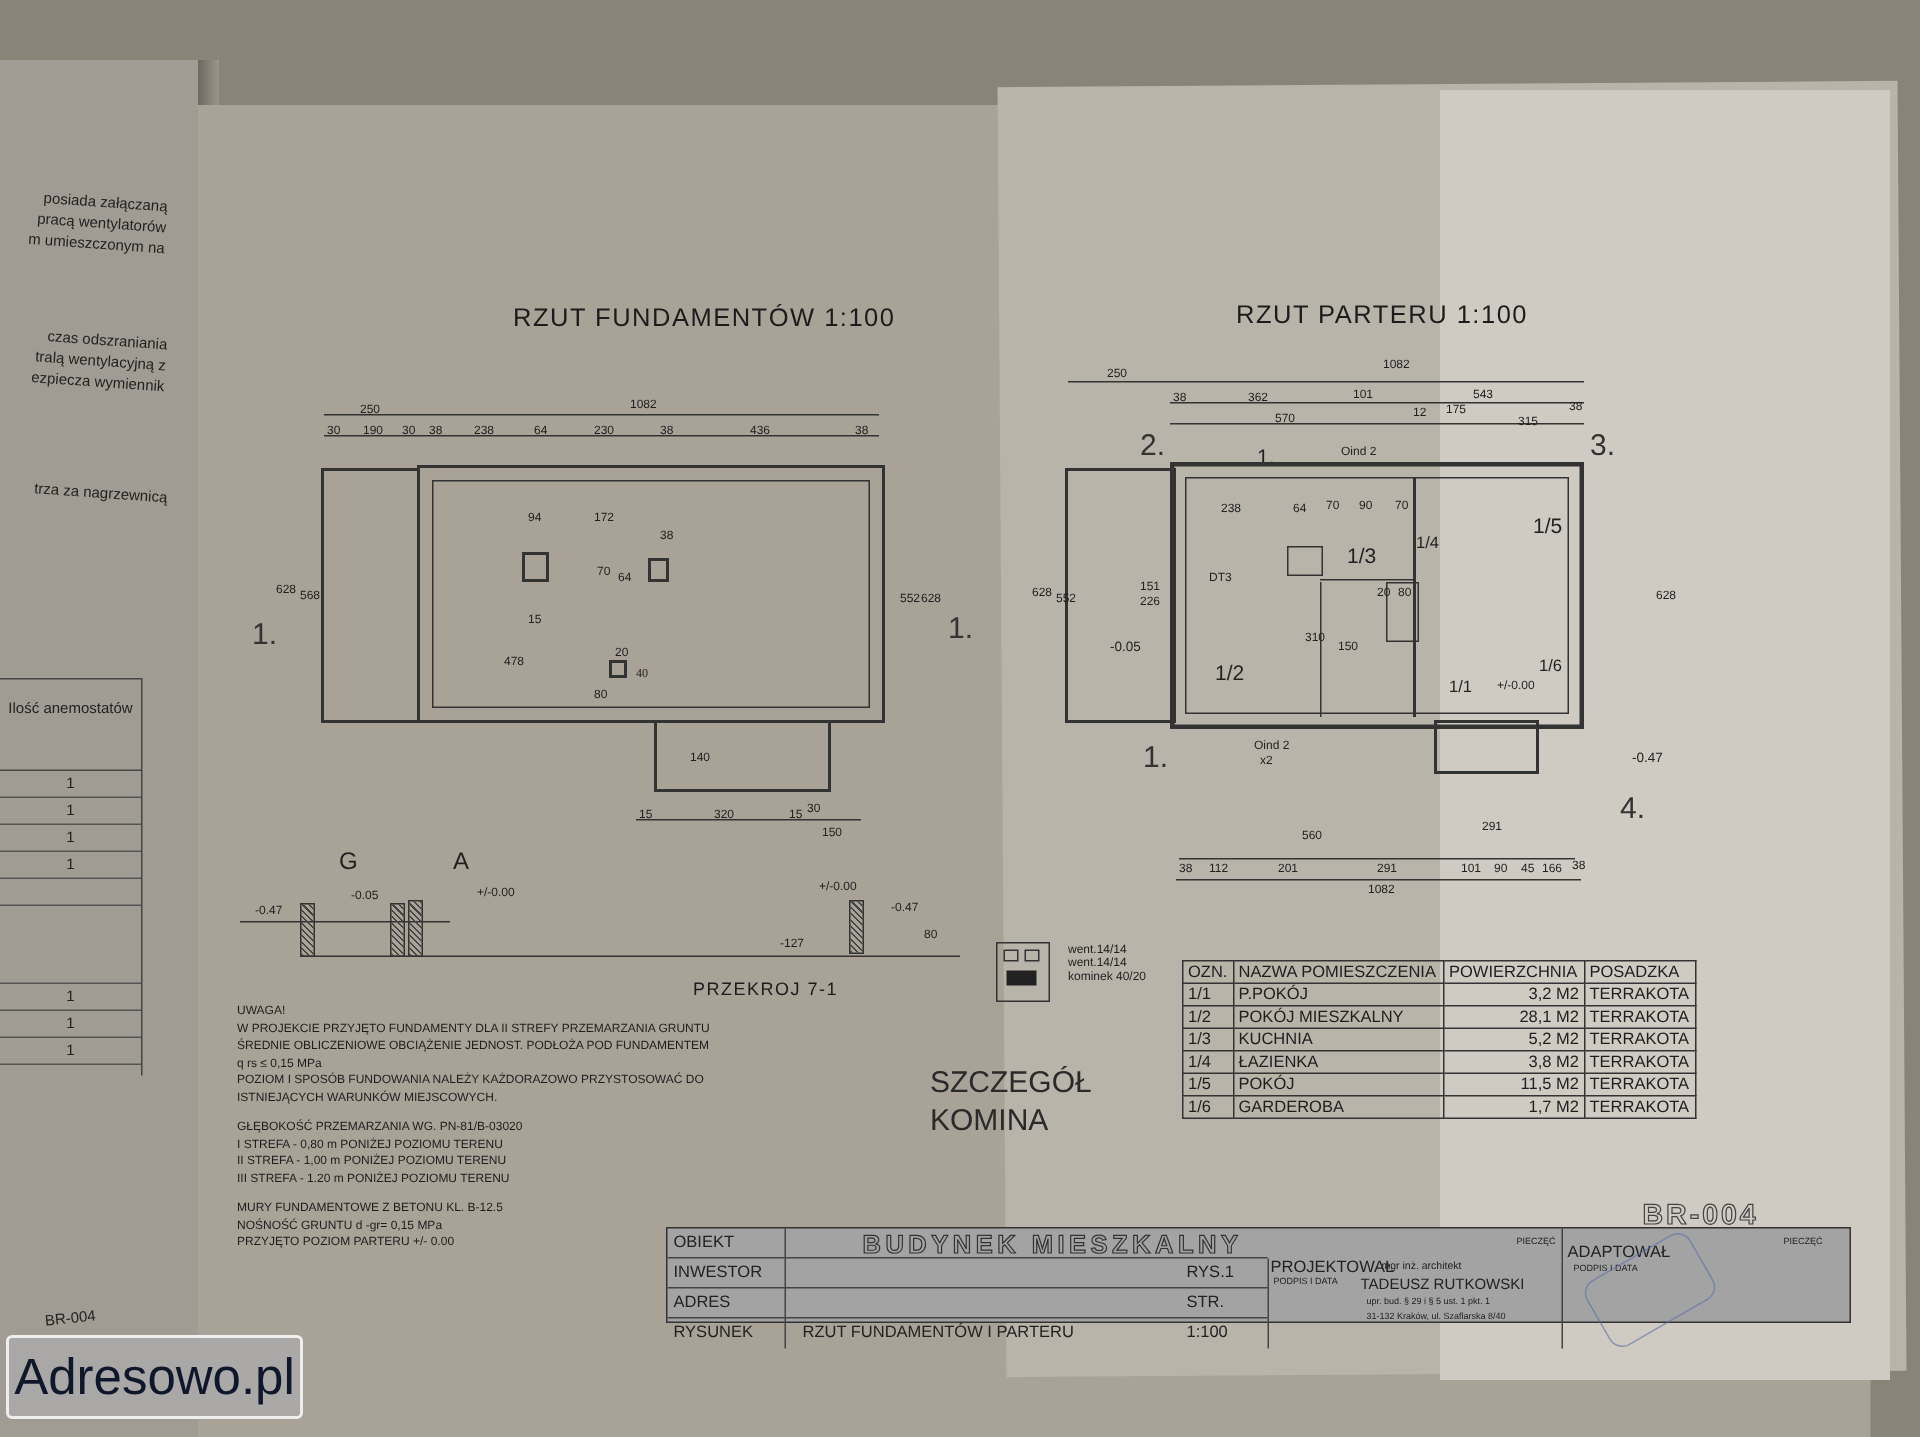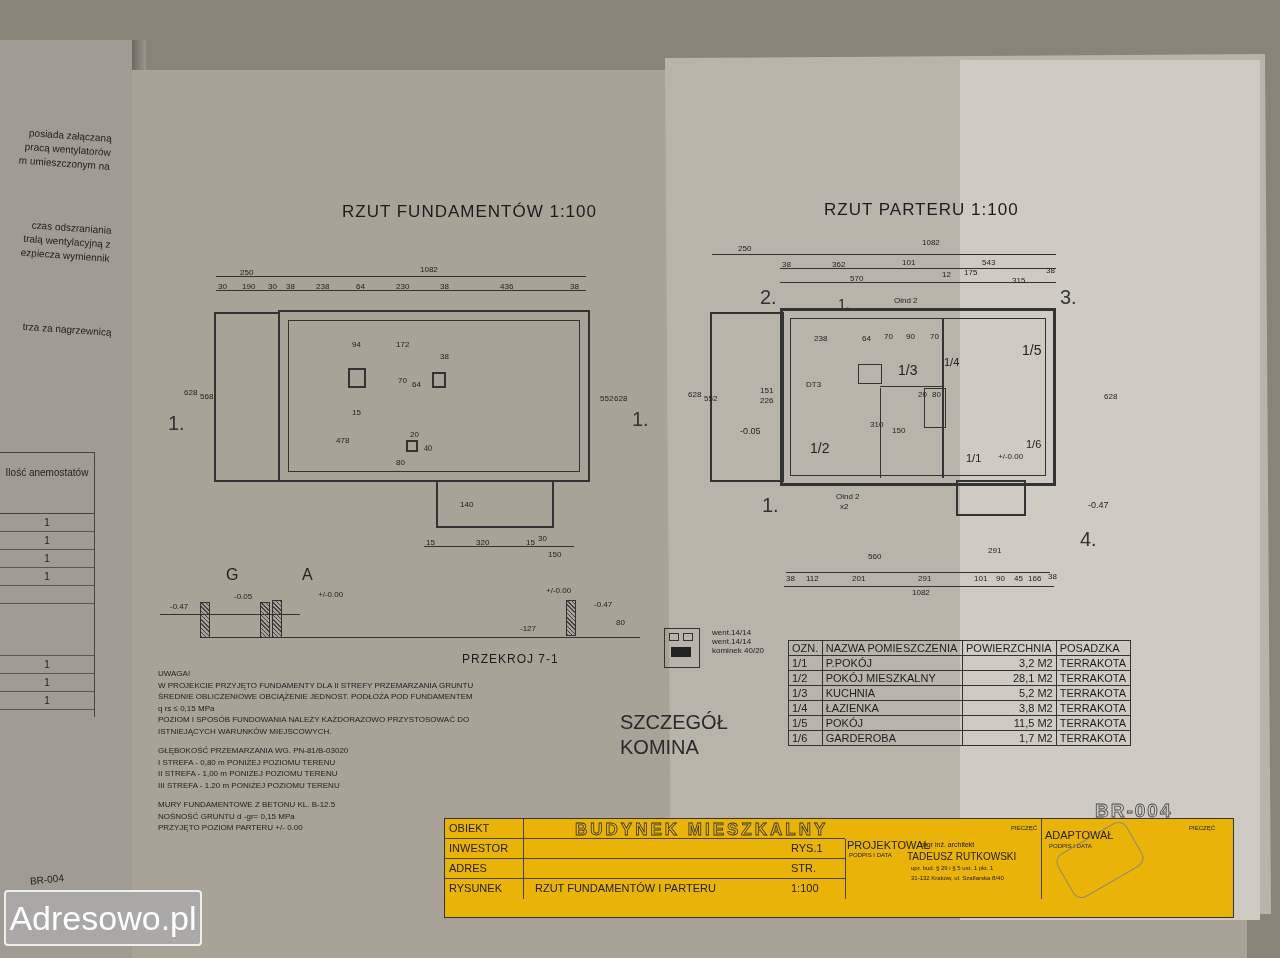--- a/index.html
+++ b/index.html
@@ -22,28 +22,28 @@
   .axis-lbl { position: absolute; font-size: 20px; color: #333; }
   .notes { position: absolute; left: 158px; top: 668px; font-size: 8px; color: #1e1e1e; line-height: 11.5px; width: 380px; }
   .notes p { white-space: nowrap; }
   .notes .gap { height: 8px; }
   .chimney-lbl { position: absolute; left: 620px; top: 690px; font-size: 20px; color: #2a2a2a; line-height: 25px; margin-top: 20px; }
   .chimney { position: absolute; left: 664px; top: 628px; width: 36px; height: 40px; border: 1.5px solid #333; }
   .chimney-legend { position: absolute; left: 712px; top: 628px; font-size: 8px; line-height: 9px; color: #222; }
   table.rooms { position: absolute; left: 788px; top: 640px; width: 343px; border-collapse: collapse; font-size: 11px; color: #1e1e1e; }
   table.rooms td, table.rooms th { border: 1px solid #333; padding: 0 3px; height: 15px; font-weight: normal; text-align: left; white-space: nowrap; }
   table.rooms td.num { text-align: right; }
-  .titleblock { position: absolute; left: 444px; top: 818px; width: 790px; height: 100px; border: 1.5px solid #333; background: #eab308; }
+  .titleblock { position: absolute; left: 444px; top: 818px; width: 790px; height: 64px; border: 1.5px solid #333; background: #a3a3a3; }
   .tb-row { position: absolute; left: 0; height: 20px; border-bottom: 1px solid #444; width: 400px; font-size: 11px; color: #222; }
   .tb-label { position: absolute; left: 4px; top: 3px; }
   .tb-vline { position: absolute; left: 78px; top: 0; width: 1px; height: 80px; background: #444; }
   .tb-big { position: absolute; left: 130px; top: 1px; font-size: 17px; font-weight: bold; letter-spacing: 3px; color: transparent; -webkit-text-stroke: 0.8px #333; }
   .br-code { position: absolute; left: 1095px; top: 800px; font-size: 19px; font-weight: bold; letter-spacing: 2px; color: transparent; -webkit-text-stroke: 0.8px #444; }
   .stamp { position: absolute; left: 1060px; top: 835px; width: 80px; height: 50px; border-radius: 10px; border: 1px solid #5a6fa8; transform: rotate(-30deg); opacity: 0.6; }
-  .watermark { position: absolute; left: 4px; top: 890px; width: 198px; height: 56px; background: rgba(170,170,170,0.85); border: 2px solid #eee; border-radius: 4px; color: #ffffff; font-size: 34px; line-height: 52px; text-align: center; }
+  .watermark { position: absolute; left: 4px; top: 890px; width: 198px; height: 56px; background: rgba(170,170,170,0.85); border: 2px solid #eee; border-radius: 4px; color: #0f172a; font-size: 34px; line-height: 52px; text-align: center; }
   .footer-code { position: absolute; left: 30px; top: 874px; font-size: 10px; color: #222; transform: rotate(-6deg); }
   .hatch { position: absolute; width: 10px; background: repeating-linear-gradient(45deg,#444 0 1px,transparent 1px 3px); border: 1px solid #333; }
 </style>
 </head>
 <body>
 
 <div class="left-page">
   <div class="txt" style="top:92px;">
     <div>posiada załączaną</div>
     <div>pracą wentylatorów</div>

